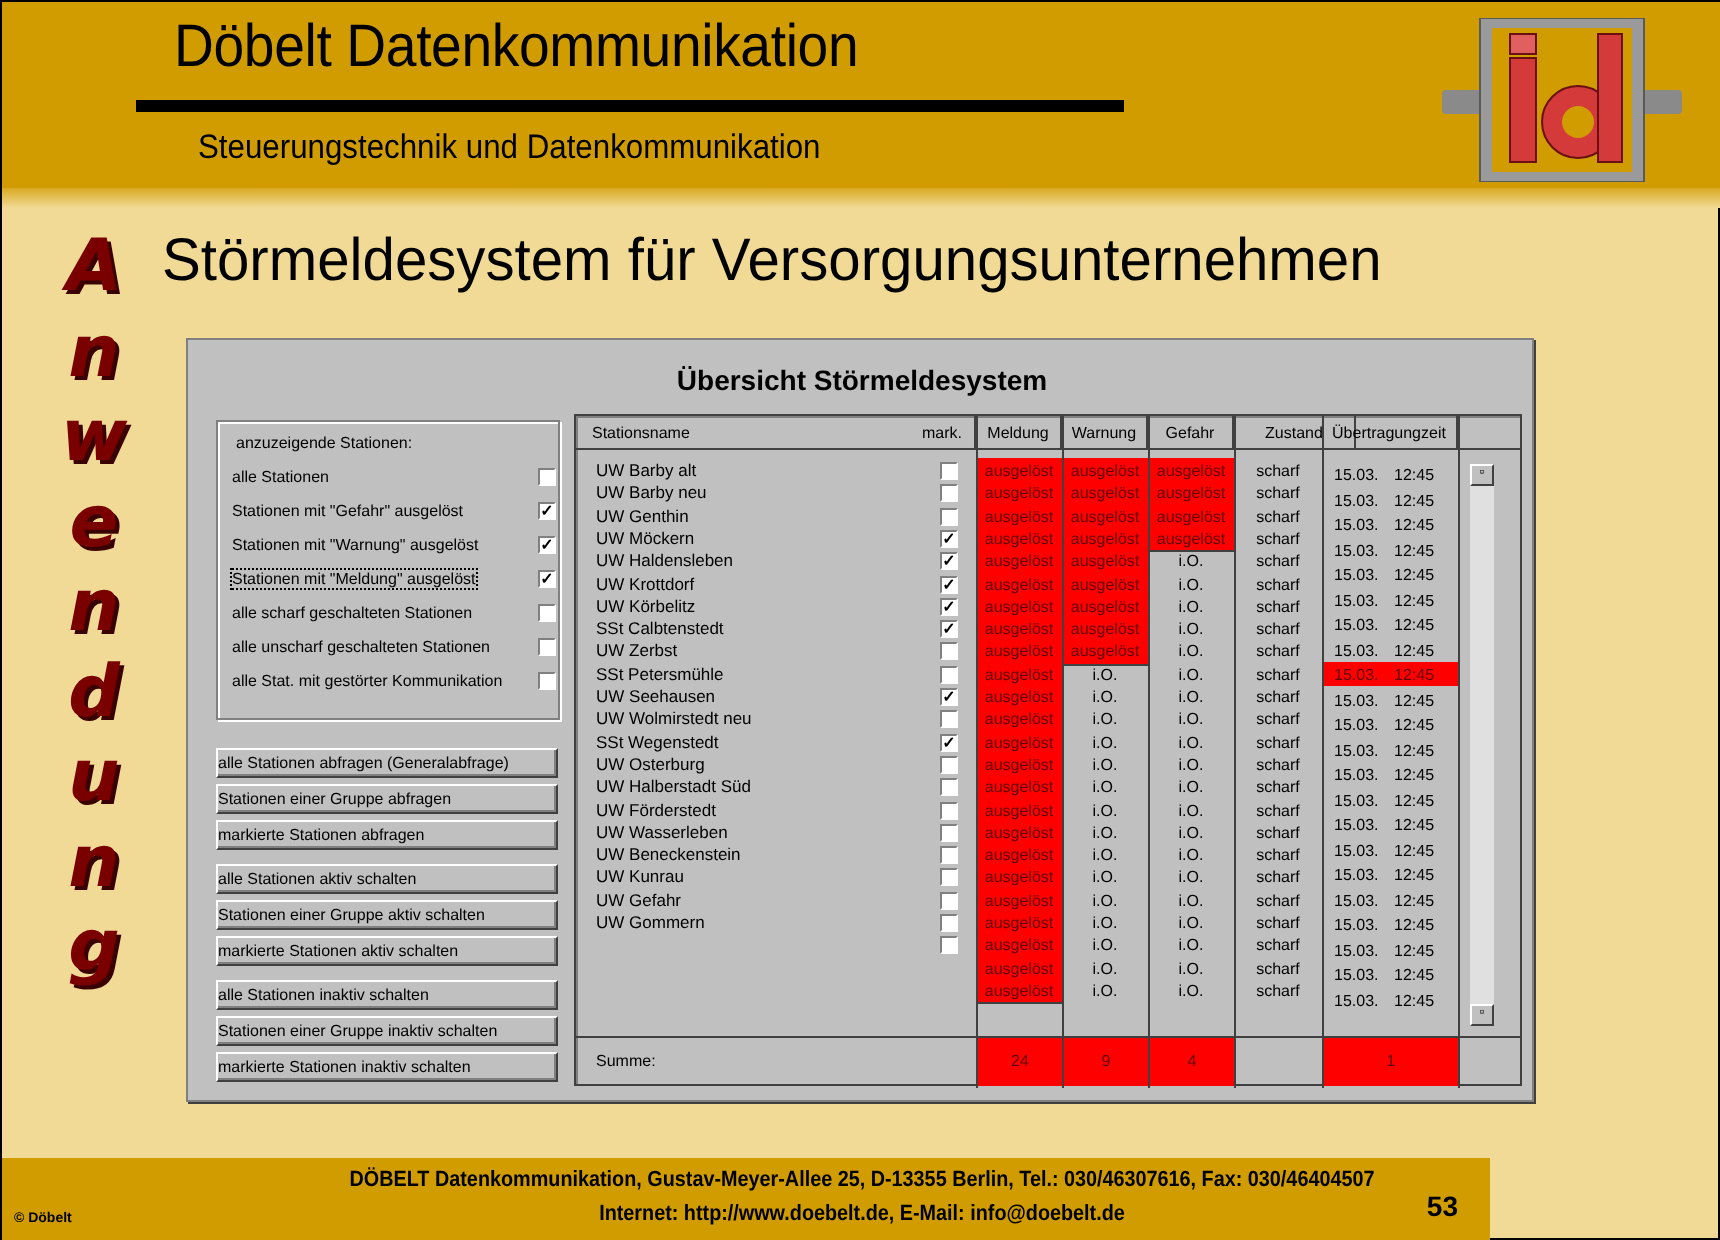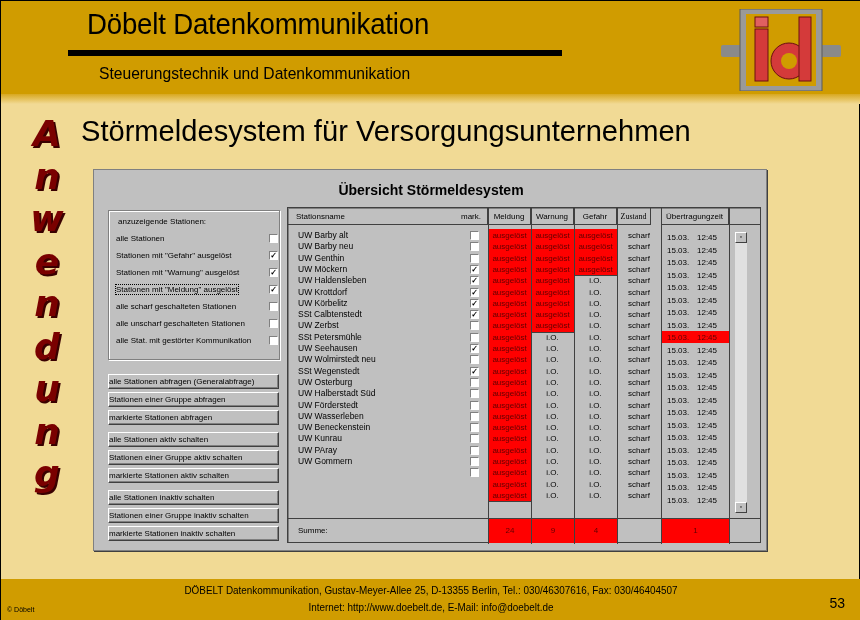--- a/index.html
+++ b/index.html
@@ -38,21 +38,21 @@
   .col-line { position: absolute; top: 0; width: 1px; background: #404040; }
   .row-line { position: absolute; left: 0; height: 1px; background: #404040; }
   .cell { position: absolute; font-size: 8px; color: #000; text-align: center; height: 11px; line-height: 11px; white-space: nowrap; }
   .red { background: #ff0000; color: #600000; }
   .name { position: absolute; left: 10px; font-size: 8.5px; color: #000; height: 11.5px; line-height: 11.5px; white-space: nowrap; }
   .grid .cb { left: 182px; }
   .scroll-track { position: absolute; left: 447px; top: 25px; width: 12px; height: 280px; background: #e0e0e0; }
   .scroll-btn { position: absolute; left: 447px; width: 12px; height: 11px; background: #c0c0c0; border: 1px solid; border-color: #fff #404040 #404040 #fff; font-size: 7px; line-height: 8px; text-align: center; color: #000; }
   .sum-row { position: absolute; top: 311px; height: 24px; line-height: 24px; font-size: 8px; text-align: center; }
 
-  .footer { position: absolute; left: 0; top: 578px; width: 860px; height: 42px; background: #d09c00; }
+  .footer { position: absolute; left: 0; top: 578px; width: 744px; height: 42px; background: #d09c00; font-weight: bold; }
   .footer-line1 { position: absolute; left: 0; width: 860px; top: 5px; text-align: center; font-size: 11px; color: #000; transform: scaleX(0.9); }
   .footer-line2 { position: absolute; left: 0; width: 860px; top: 22px; text-align: center; font-size: 11px; color: #000; transform: scaleX(0.9); }
   .footer-copy { position: absolute; left: 6px; top: 27px; font-size: 7px; color: #000; }
   .footer-page { position: absolute; right: 16px; top: 16px; font-size: 14px; color: #000; }
 </style>
 </head>
 <body>
 
 <div class="slide">
   <div class="header">
@@ -134,21 +134,21 @@
         <div class="btn" style="top: 320px;">alle Stationen inaktiv schalten</div>
         <div class="btn" style="top: 338px;">Stationen einer Gruppe inaktiv schalten</div>
         <div class="btn" style="top: 356px;">markierte Stationen inaktiv schalten</div>
       </div>
 
     <div class="grid" id="grid">
         <div class="hdr" style="left:0;width:200px;text-align:left;"><span style="padding-left:8px">Stationsname</span><span style="position:absolute;right:6px">mark.</span></div>
         <div class="hdr" style="left:200px;width:43px;">Meldung</div>
         <div class="hdr" style="left:243px;width:43px;">Warnung</div>
         <div class="hdr" style="left:286px;width:43px;">Gefahr</div>
-        <div class="hdr" style="left:329px;width:34px;font-family:Liberation Serif, serif;">Zustand</div>
+        <div class="hdr" style="left:329px;width:61px;">Zustand</div>
         <div class="hdr" style="left:373px;width:68px;">Übertragungzeit</div>
         <div class="hdr" style="left:441px;width:31px;border-right:none;"></div>
         <div class="col-line" style="left:200px;height:336px;"></div>
         <div class="col-line" style="left:243px;height:336px;"></div>
         <div class="col-line" style="left:286px;height:336px;"></div>
         <div class="col-line" style="left:329px;height:336px;"></div>
         <div class="col-line" style="left:373px;height:336px;"></div>
         <div class="col-line" style="left:441px;height:336px;"></div>
         <div class="row-line" style="top:310px;width:472px;"></div>
         <div class="name" style="top:22px">UW Barby alt</div>
@@ -182,21 +182,21 @@
         <div class="name" style="top:180.20000000000002px">UW Halberstadt Süd</div>
         <span class="cb" style="top:181.20000000000002px"></span>
         <div class="name" style="top:191.5px">UW Förderstedt</div>
         <span class="cb" style="top:192.5px"></span>
         <div class="name" style="top:202.8px">UW Wasserleben</div>
         <span class="cb" style="top:203.8px"></span>
         <div class="name" style="top:214.10000000000002px">UW Beneckenstein</div>
         <span class="cb" style="top:215.10000000000002px"></span>
         <div class="name" style="top:225.4px">UW Kunrau</div>
         <span class="cb" style="top:226.4px"></span>
-        <div class="name" style="top:236.70000000000002px">UW PAray</div>
+        <div class="name" style="top:236.70000000000002px">UW Gefahr</div>
         <span class="cb" style="top:237.70000000000002px"></span>
         <div class="name" style="top:248px">UW Gommern</div>
         <span class="cb" style="top:249px"></span>
         <span class="cb" style="top:260.3px"></span>
         <div class="red" style="position:absolute;left:201px;top:21px;width:42px;height:273.20000000000005px;border-bottom:1px solid #404040;"></div>
         <div class="cell" style="left:200px;width:43px;top:22px;color:#600000">ausgelöst</div>
         <div class="cell" style="left:200px;width:43px;top:33.3px;color:#600000">ausgelöst</div>
         <div class="cell" style="left:200px;width:43px;top:44.6px;color:#600000">ausgelöst</div>
         <div class="cell" style="left:200px;width:43px;top:55.900000000000006px;color:#600000">ausgelöst</div>
         <div class="cell" style="left:200px;width:43px;top:67.2px;color:#600000">ausgelöst</div>

